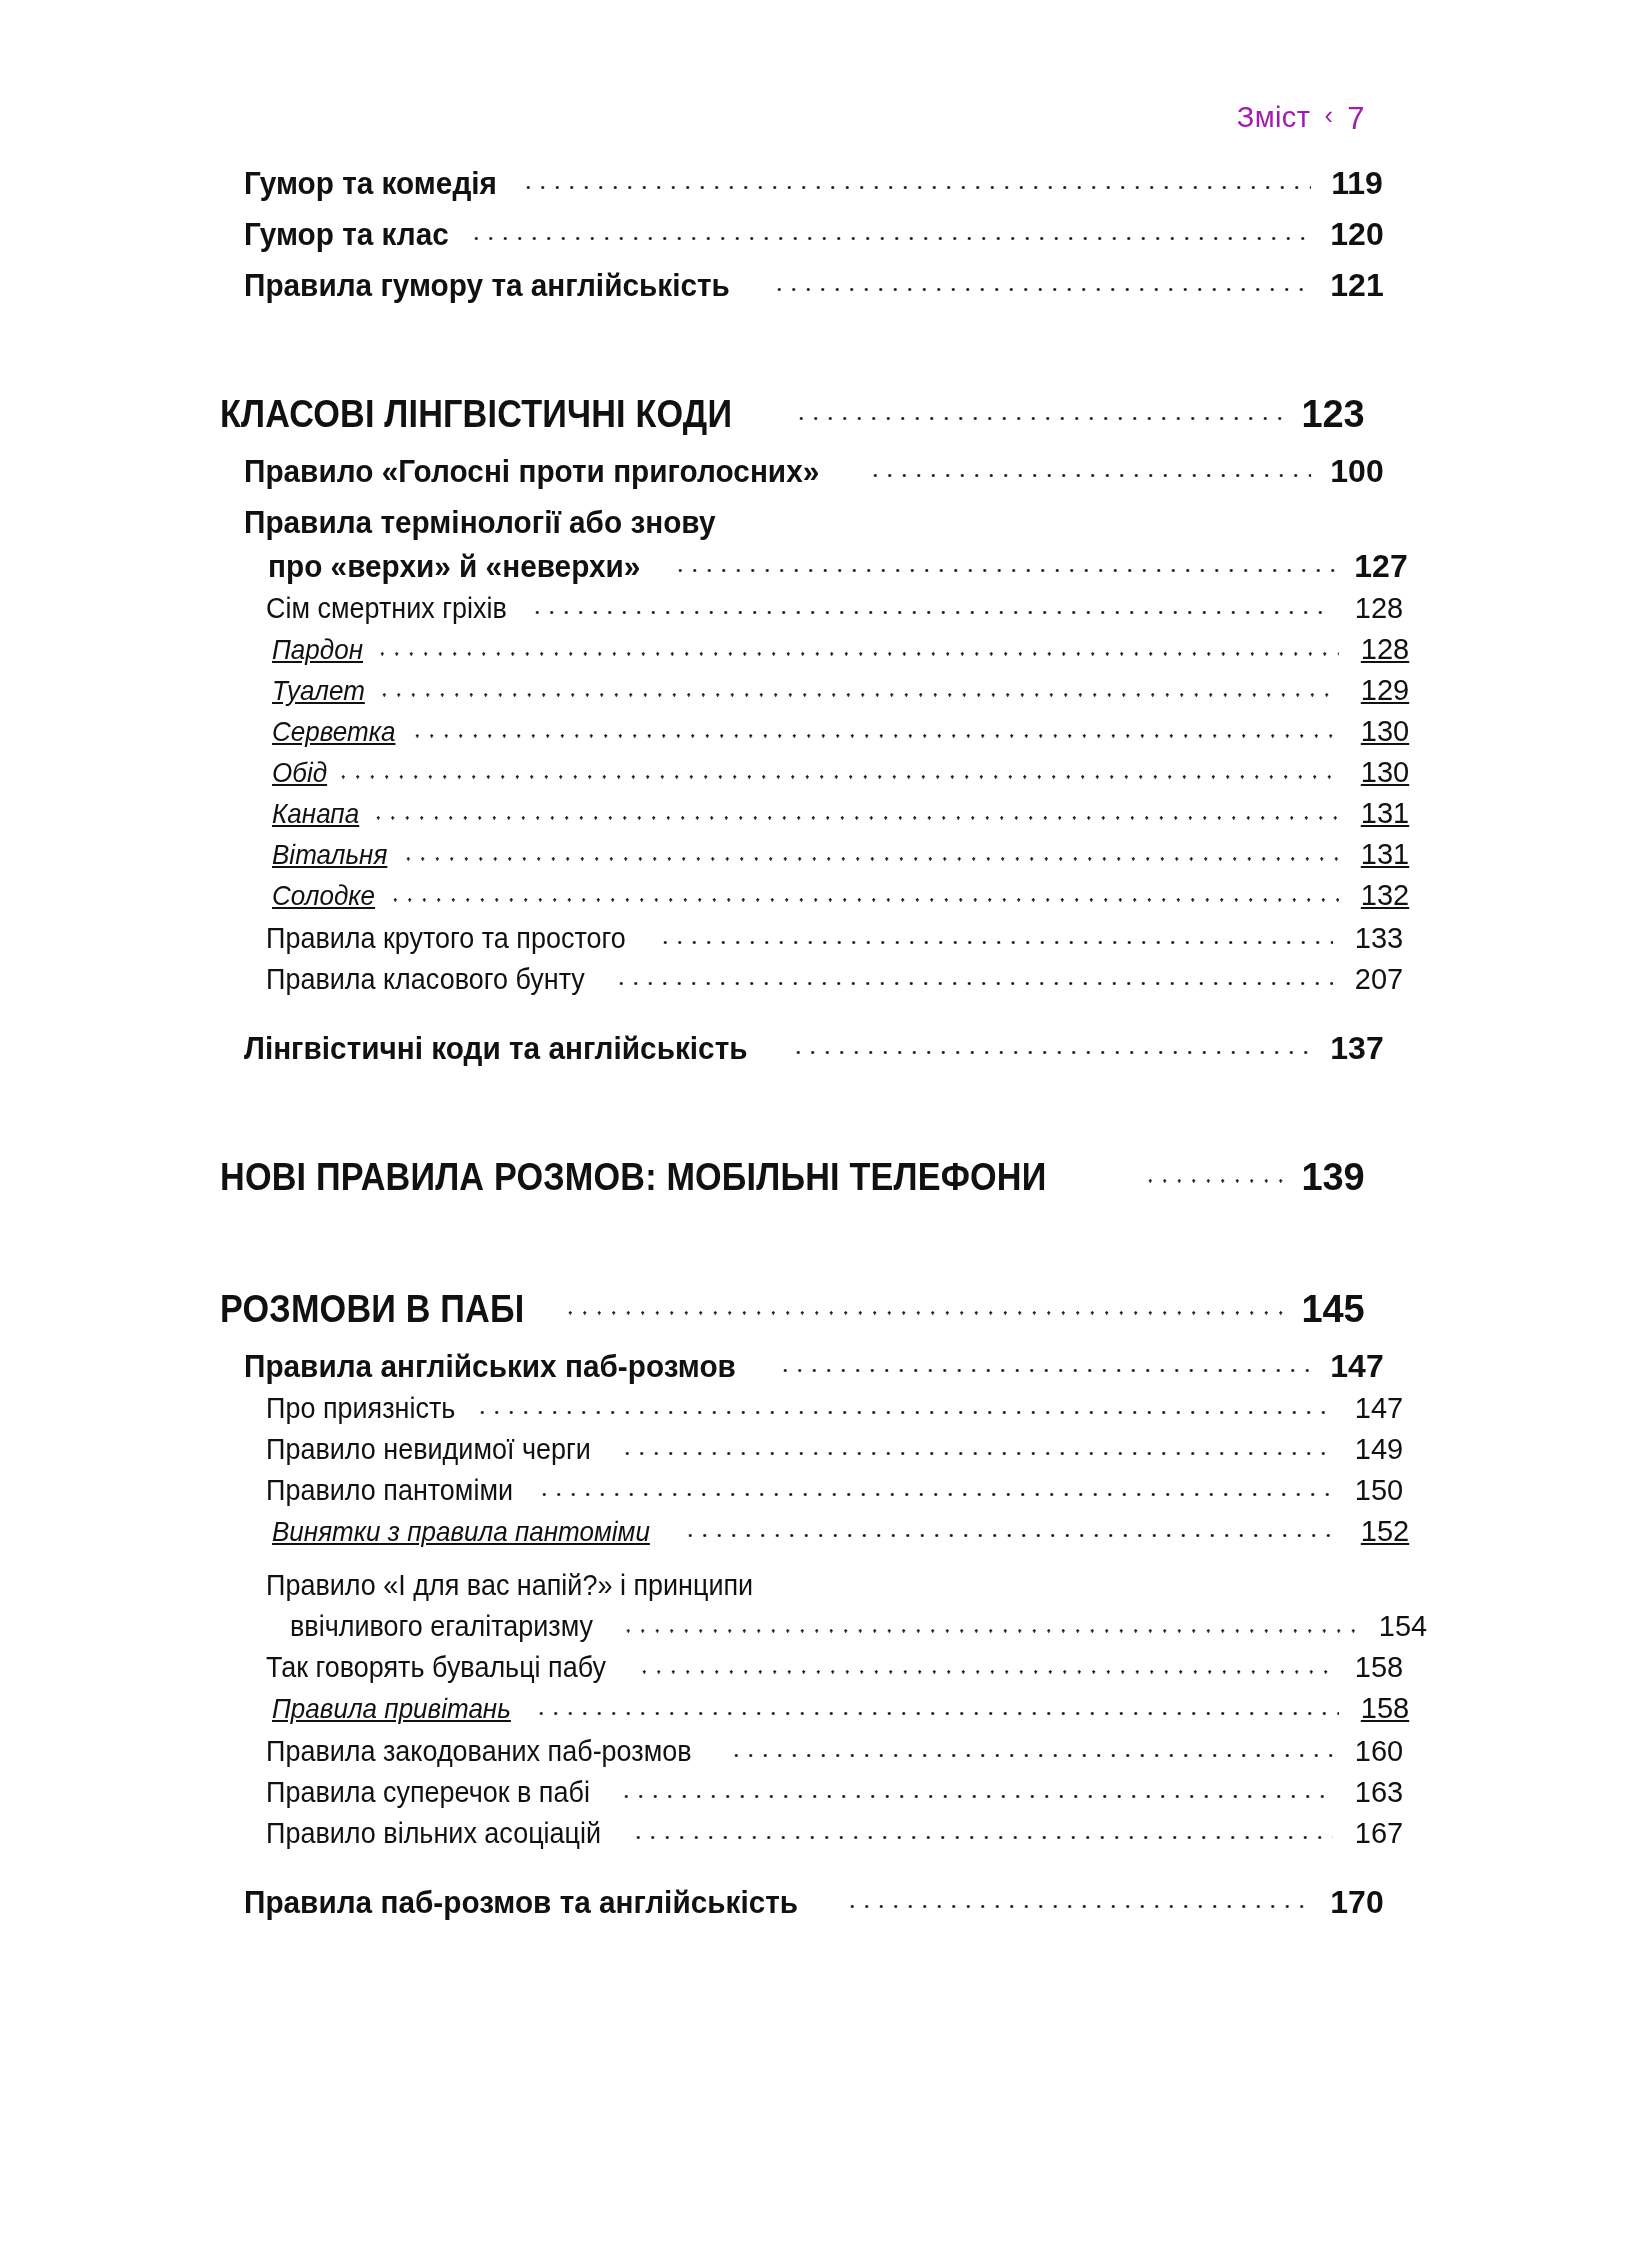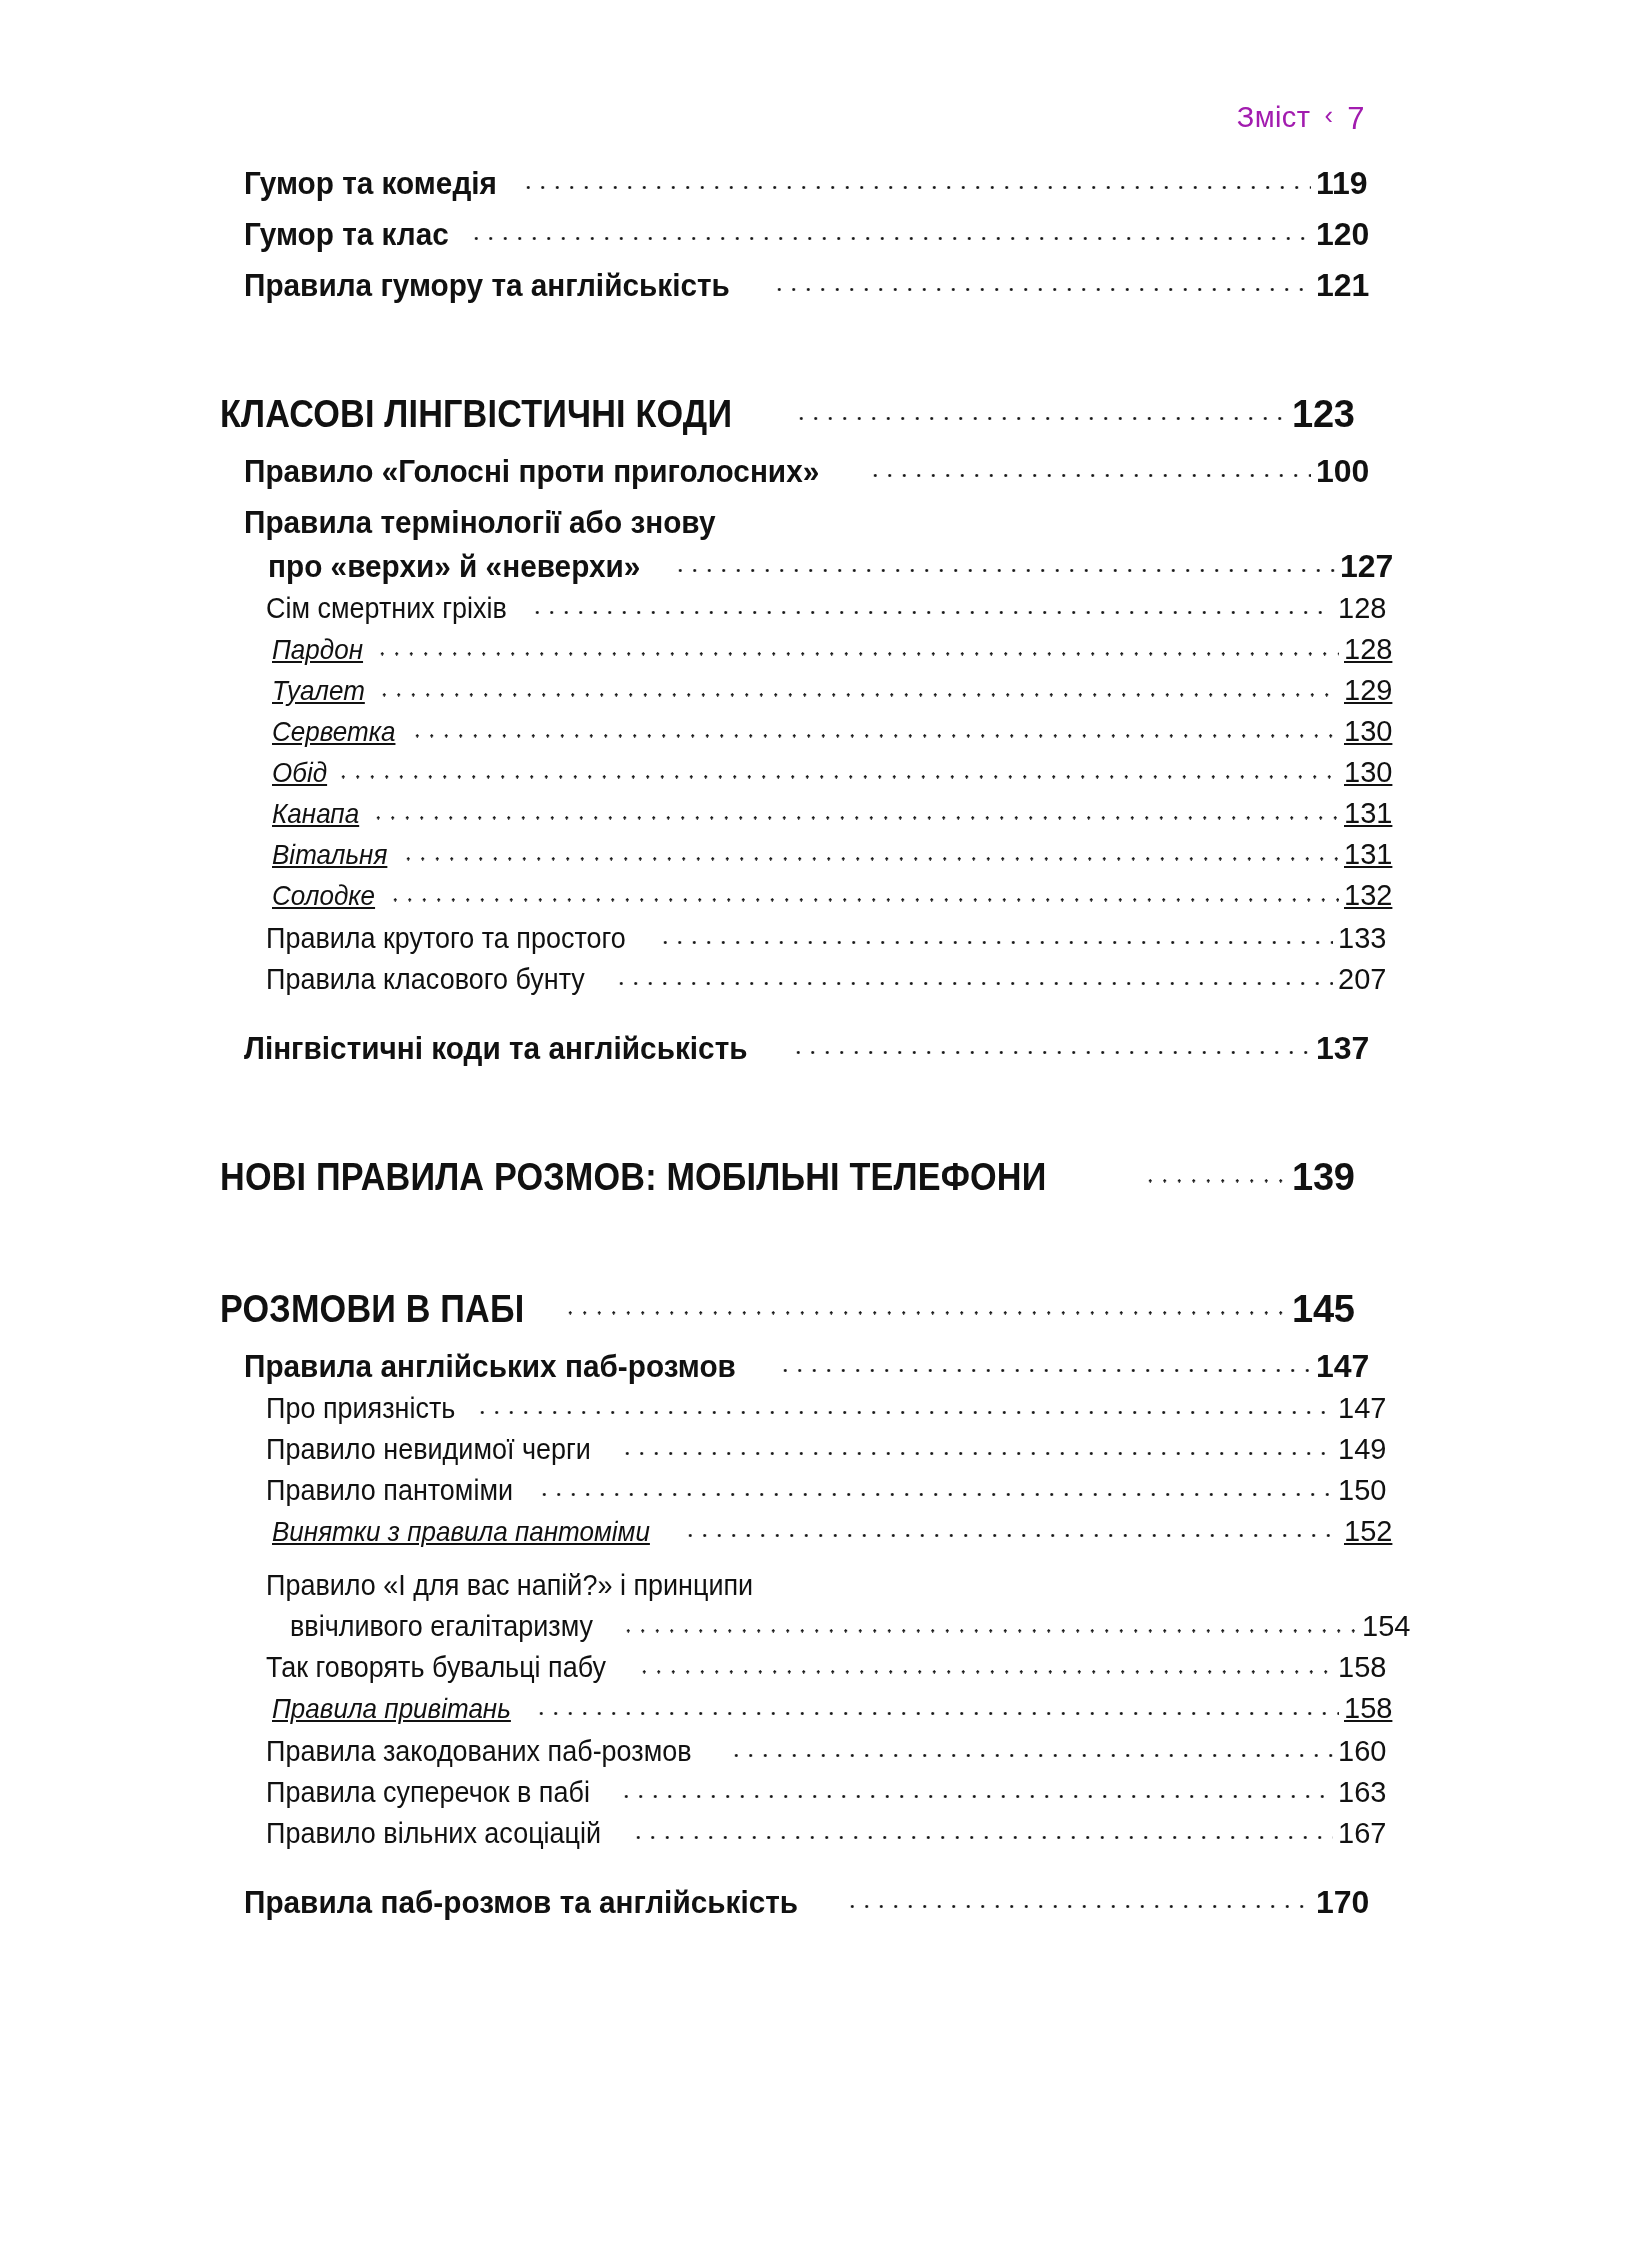--- a/index.html
+++ b/index.html
@@ -80,21 +80,21 @@
     bottom: 0.30em;
     height: 3.4px;
     background-image: radial-gradient(circle, #1a1a1a 1.4px, rgba(0,0,0,0) 1.6px);
     background-size: 14.5px 3.4px;
     background-repeat: repeat-x;
     background-position: left bottom;
   }
 
   .row .pageno {
     flex: 0 0 auto;
-    text-align: left;
+    text-align: center;
     white-space: nowrap;
   }
 
   
   .lvl0 {
     margin-left: 0px;
     margin-top: 12px;
     font-weight: 700;
     font-size: 38px;
     letter-spacing: -0.2px;

